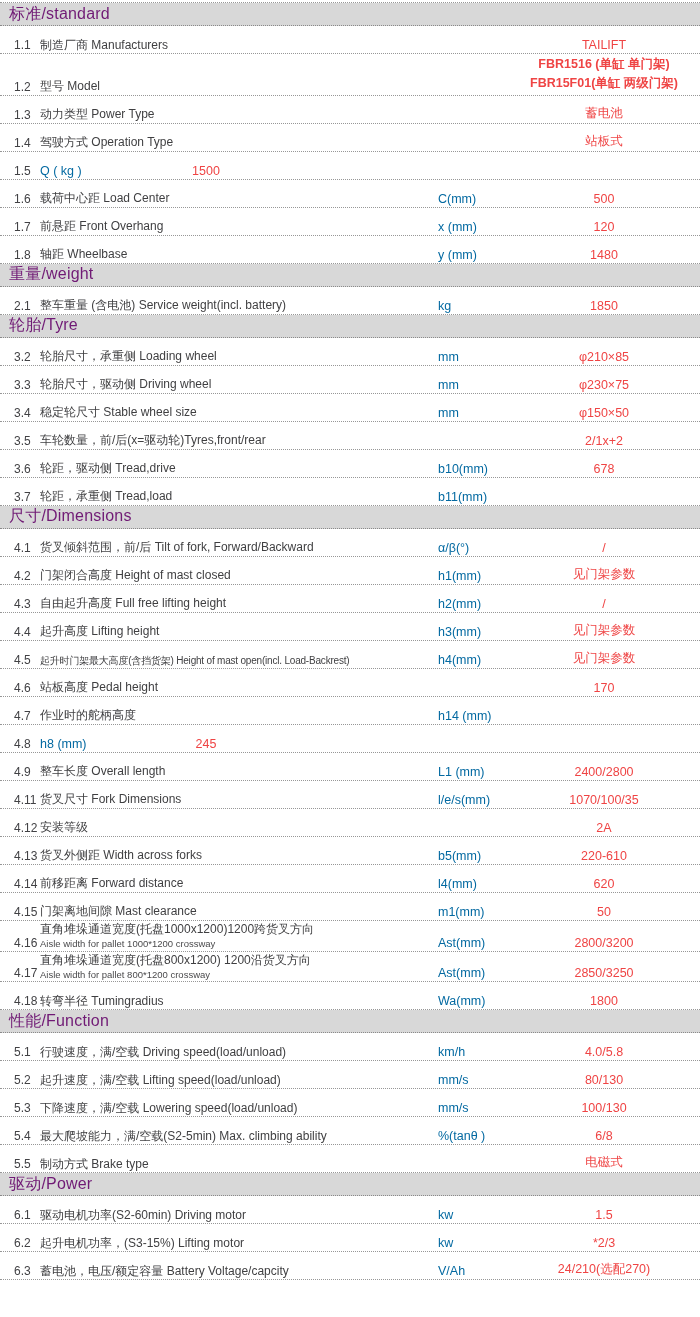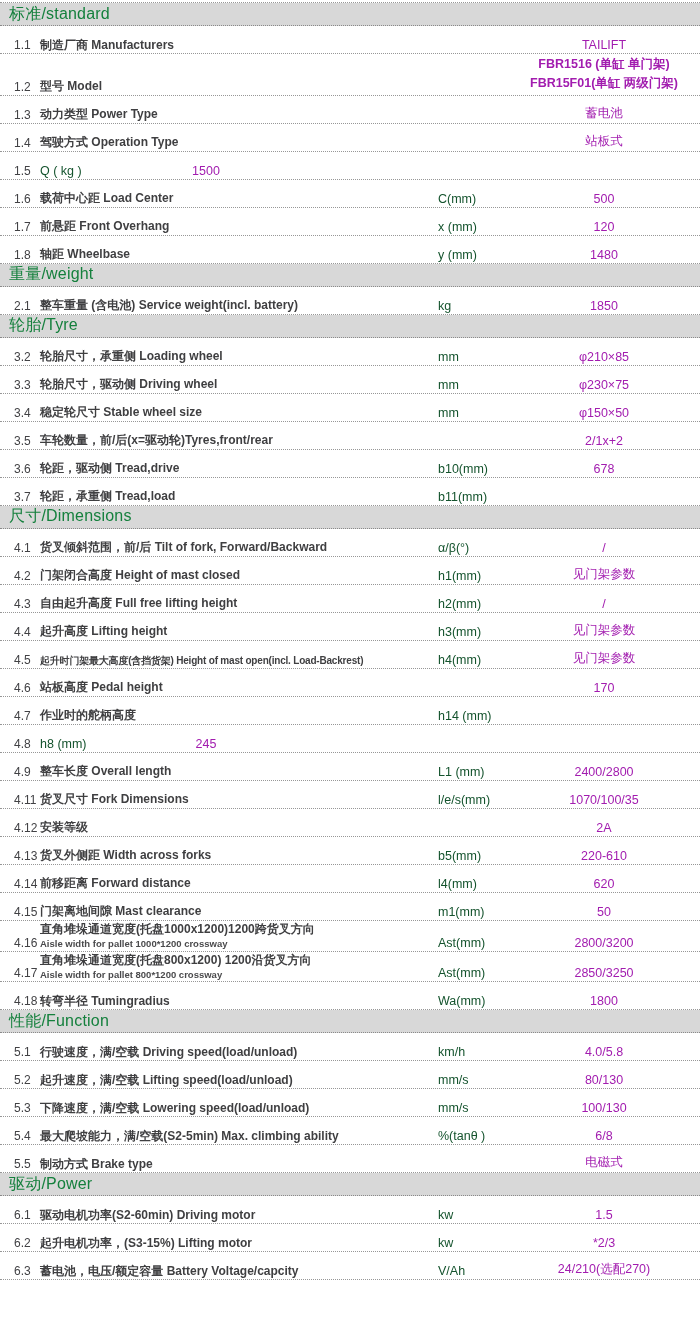--- a/index.html
+++ b/index.html
@@ -22,21 +22,21 @@
     border-top: 1px dotted #979797;
   }
   .section-header {
     background: #d8d8d8;
     border-bottom: 1px dotted #8a8a8a;
     height: 23px;
     display: flex;
     align-items: center;
     padding-left: 9px;
     box-sizing: border-box;
-    color: #15803d;
+    color: #701a75;
     font-size: 16px;
     letter-spacing: 0.2px;
   }
   .spec-row {
     display: flex;
     align-items: flex-end;
     border-bottom: 1px dotted #979797;
     min-height: 25px;
     padding: 1px 0;
     box-sizing: content-box;
@@ -48,48 +48,47 @@
     font-size: 12px;
     color: #414144;
   }
   .cell-label {
     flex: 1 1 auto;
     min-width: 0;
     font-size: 12px;
     line-height: 1.2;
     padding-right: 4px;
     color: #3f3f41;
-    font-weight: bold;
   }
   .label-main {
     white-space: nowrap;
   }
   .spec-row.compact .label-main {
     font-size: 10px;
     letter-spacing: -0.2px;
   }
   .label-sub {
     font-size: 9.5px;
     color: #4a4a4c;
     margin-top: 2px;
     white-space: nowrap;
   }
   .cell-unit {
     width: 70px;
     flex: none;
     font-size: 12.5px;
-    color: #14532d;
+    color: #0369a1;
     white-space: nowrap;
   }
   .cell-value {
     width: 192px;
     flex: none;
     text-align: center;
     font-size: 12.5px;
-    color: #a21caf;
+    color: #ef4444;
   }
   .cell-value .value-line {
     line-height: 1.55;
     white-space: nowrap;
     font-weight: bold;
   }
 </style>
 </head>
 <body>
 

